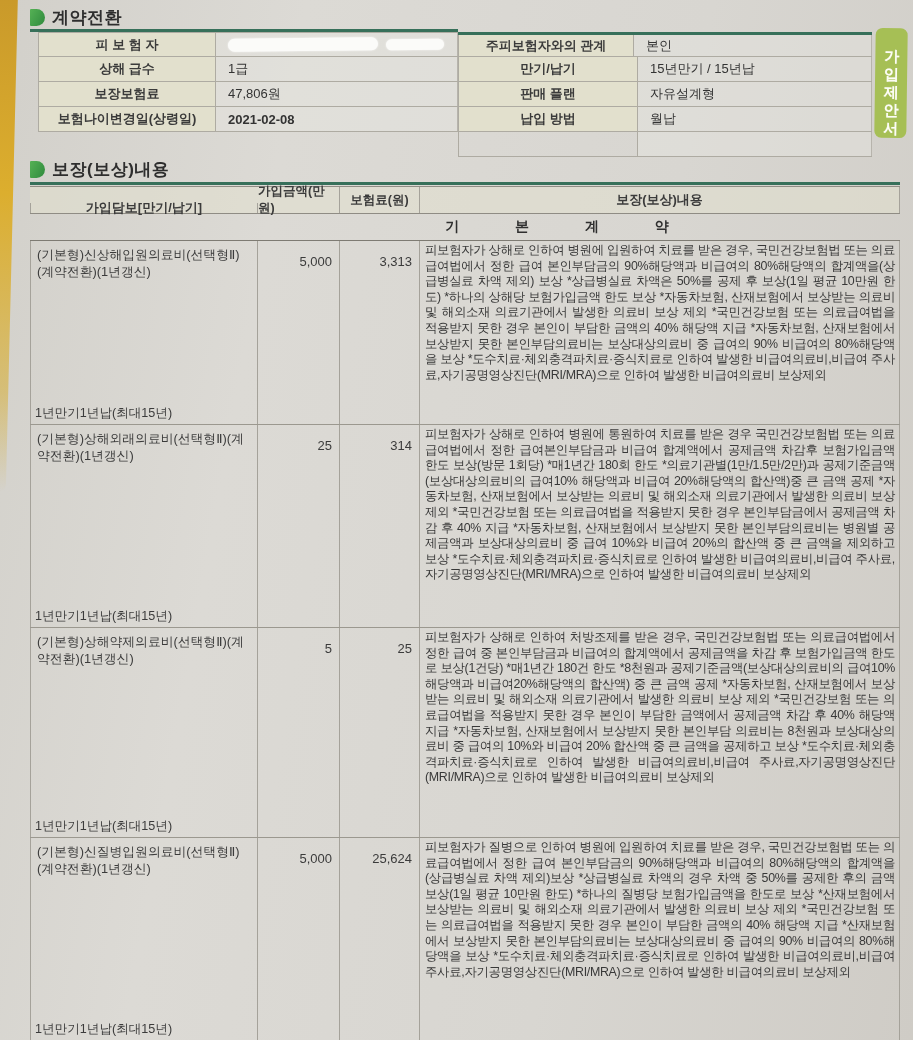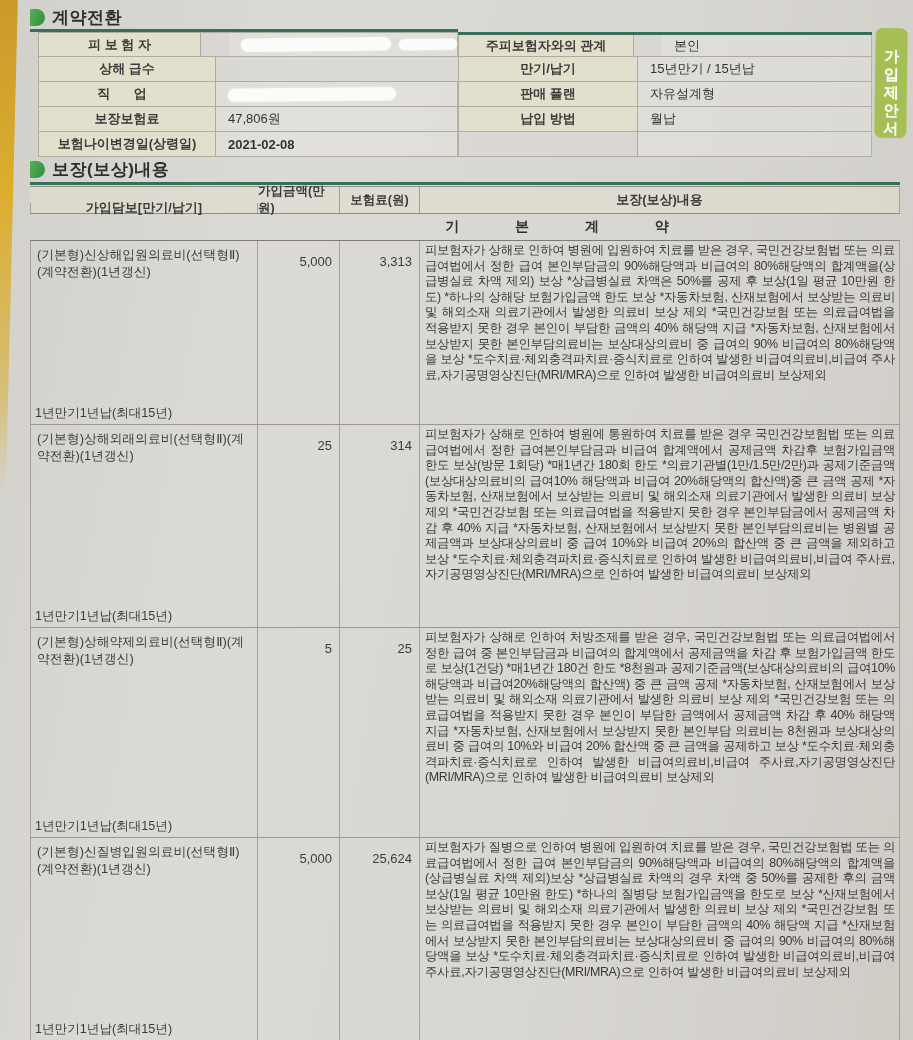--- a/index.html
+++ b/index.html
@@ -20,21 +20,21 @@
 
   .sec-head { position:absolute; display:flex; align-items:center; gap:7px;
               font-size:17px; font-weight:bold; color:#2e2e2e; letter-spacing:0.5px; }
   .bullet { width:15px; height:17px; background:linear-gradient(120deg,#55b155,#2f8a3d);
             border-radius:2px 16px 16px 2px; display:inline-block; }
   .underline { position:absolute; height:3px; background:#37705a; }
 
   
   .cond-table { position:absolute; font-size:13px; }
   .cond-row { display:flex; height:25px; border-bottom:1px solid #aeaba2; }
-  .cond-row:first-child { border-top:1px solid #aeaba2;gap:28px; }
+  .cond-row:first-child { border-top:1px solid #aeaba2; }
   .cond-label { background:#e2e0cd; display:flex; align-items:center; justify-content:center;
                 font-weight:bold; color:#3a3a3a; border-right:1px solid #aeaba2;
                 border-left:1px solid #aeaba2; }
   .cond-value { display:flex; align-items:center; padding-left:12px; color:#333;
                 border-right:1px solid #b7b4ac; position:relative; background:rgba(236,234,229,0.35); }
   .cond-table.right .cond-row:first-child { border-top:3px solid #37705a; }
   .cond-row.empty .cond-label { background:transparent; }
   .bold { font-weight:bold; }
   .redact { background:#fbfbf9; border-radius:7px; height:13px; display:inline-block;
             box-shadow:0 0 2px rgba(255,255,255,.9); transform:rotate(-0.6deg); }
@@ -83,26 +83,21 @@
   <div class="cond-table left" style="left:38px; top:32px; width:420px;">
     <div class="cond-row">
       <div class="cond-label" style="width:178px;">피 보 험 자</div>
       <div class="cond-value" style="flex:1; gap:8px;">
         <span class="redact" style="width:150px;"></span>
         <span class="redact" style="width:58px; height:11px;"></span>
       </div>
     </div>
     <div class="cond-row">
       <div class="cond-label" style="width:178px;">상해 급수</div>
-    </div>
-    <div class="cond-row">
-      <div class="cond-label" style="width:178px; letter-spacing:10px;">직      업</div>
-      <div class="cond-value" style="flex:1;">
-        <span class="redact" style="width:168px;"></span>
-      </div>
+      <div class="cond-value" style="flex:1;">1급</div>
     </div>
     <div class="cond-row">
       <div class="cond-label" style="width:178px;">보장보험료</div>
       <div class="cond-value" style="flex:1;">47,806원</div>
     </div>
     <div class="cond-row">
       <div class="cond-label" style="width:178px;">보험나이변경일(상령일)</div>
       <div class="cond-value bold" style="flex:1;">2021-02-08</div>
     </div>
   </div>

